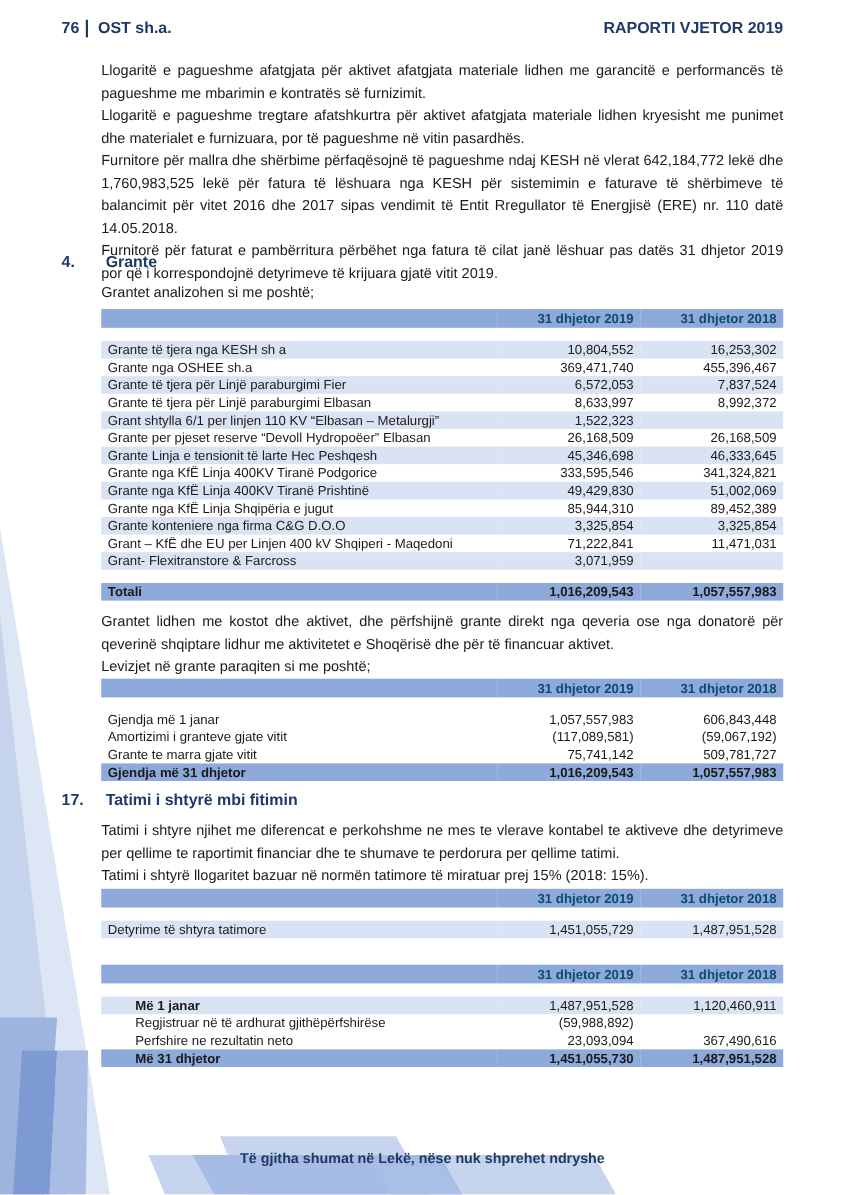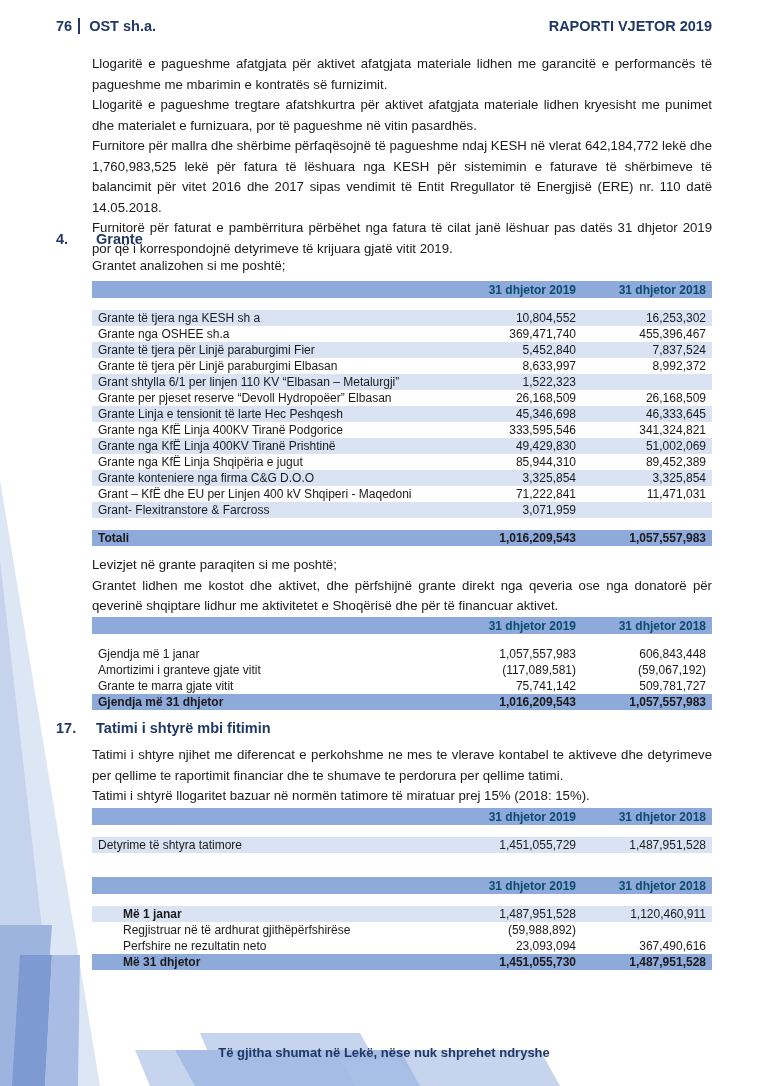--- a/index.html
+++ b/index.html
@@ -84,21 +84,21 @@
           <td class="v">10,804,552</td>
           <td class="v">16,253,302</td>
         </tr>
     <tr>
           <td>Grante nga OSHEE sh.a</td>
           <td class="v">369,471,740</td>
           <td class="v">455,396,467</td>
         </tr>
     <tr class="band">
           <td>Grante të tjera për Linjë paraburgimi Fier</td>
-          <td class="v">5,452,840</td>
+          <td class="v">6,572,053</td>
           <td class="v">7,837,524</td>
         </tr>
     <tr>
           <td>Grante të tjera për Linjë paraburgimi Elbasan</td>
           <td class="v">8,633,997</td>
           <td class="v">8,992,372</td>
         </tr>
     <tr class="band">
           <td>Grant shtylla 6/1 per linjen 110 KV “Elbasan – Metalurgji”</td>
           <td class="v">1,522,323</td>
@@ -151,22 +151,22 @@
         </tr>
     <tr class="tot">
           <td>Totali</td>
           <td class="v">1,016,209,543</td>
           <td class="v">1,057,557,983</td>
         </tr>
   </tbody>
     </table>
 
   <div class="para" style="top:555px;">
+    <p>Grantet lidhen me kostot dhe aktivet, dhe përfshijnë grante direkt nga qeveria ose nga donatorë për qeverinë shqiptare lidhur me aktivitetet e Shoqërisë dhe për të financuar aktivet.</p>
     <p>Levizjet në grante paraqiten si me poshtë;</p>
-    <p>Grantet lidhen me kostot dhe aktivet, dhe përfshijnë grante direkt nga qeveria ose nga donatorë për qeverinë shqiptare lidhur me aktivitetet e Shoqërisë dhe për të financuar aktivet.</p>
   </div>
 
   <table class="t" style="top:617px;">
     <tbody>
         <tr class="head">
       <td></td>
       <td class="v">31 dhjetor 2019</td>
       <td class="v">31 dhjetor 2018</td>
     </tr>
     <tr class="gap">

